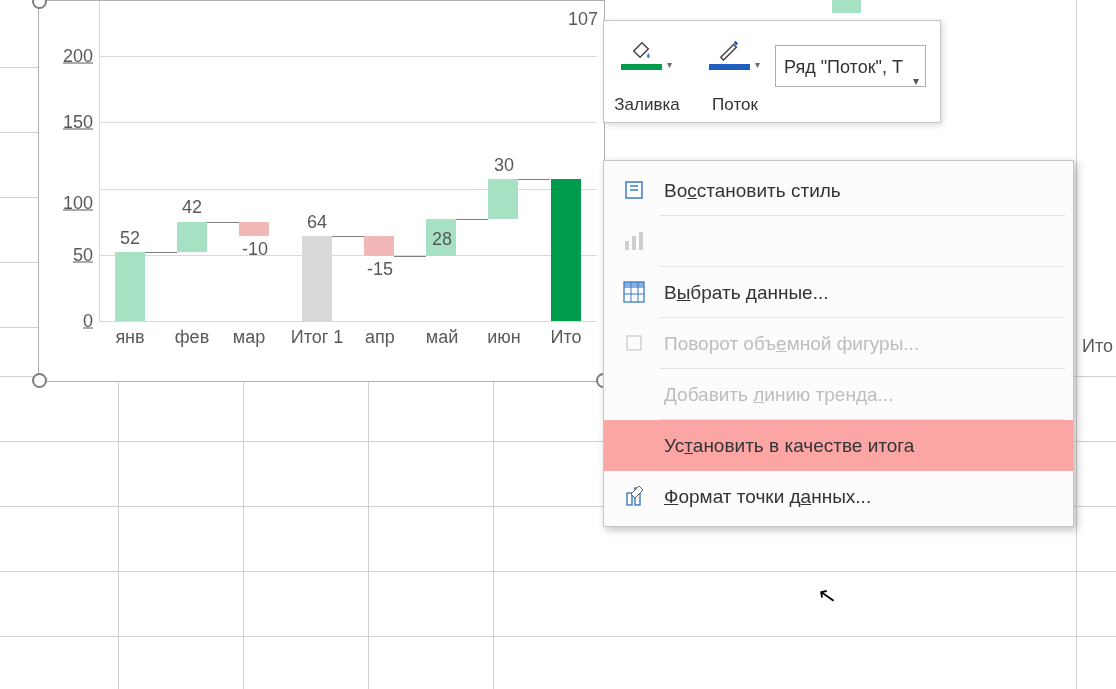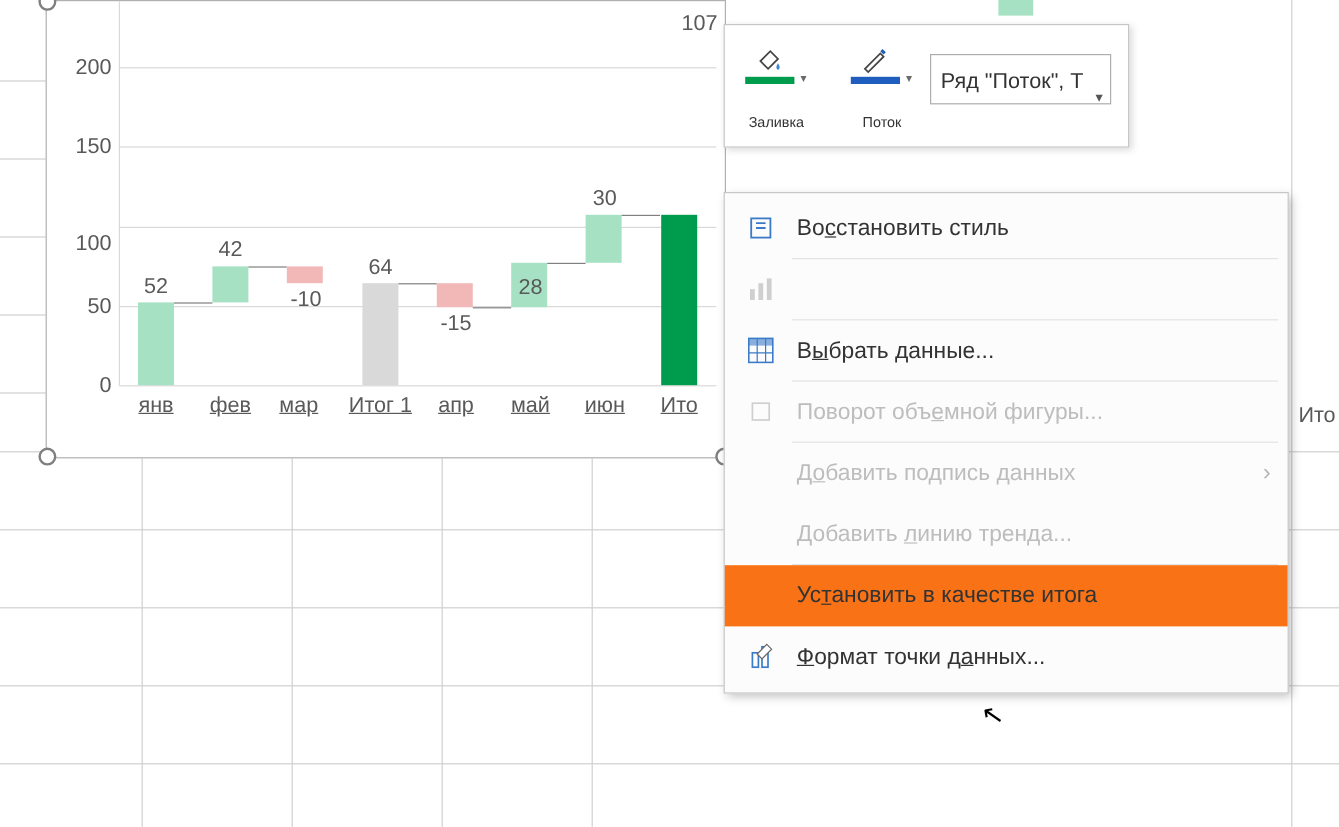--- a/index.html
+++ b/index.html
@@ -63,30 +63,30 @@
     background: #d9d9d9;
   }
   .ytick {
     position: absolute;
     left: -50px;
     width: 44px;
     text-align: right;
     font-size: 18px;
     color: #595959;
     transform: translateY(-50%);
+    text-decoration: underline;
   }
   .xtick {
     position: absolute;
     top: 326px;
     font-size: 18px;
     color: #595959;
     text-align: center;
     transform: translateX(-50%);
     white-space: nowrap;
-    text-decoration: underline;
   }
   .bar {
     position: absolute;
   }
   .bar-label {
     position: absolute;
     font-size: 18px;
     color: #595959;
     text-align: center;
     transform: translateX(-50%);
@@ -104,21 +104,21 @@
     top: 20px;
     width: 336px;
     height: 101px;
     background: #ffffff;
     border: 1px solid #c6c6c6;
     box-shadow: 2px 2px 6px rgba(0,0,0,0.15);
   }
   .mini-toolbar .btn {
     position: absolute;
     text-align: center;
-    font-size: 12px;
+    font-size: 17px;
     color: #333;
     cursor: default;
   }
   .mini-toolbar .fill-swatch {
     position: absolute;
     left: 17px;
     top: 43px;
     width: 41px;
     height: 6px;
     background: #009c4e;
@@ -200,21 +200,21 @@
     content: "";
     position: absolute;
     left: 56px;
     right: 8px;
     bottom: 0;
     height: 1px;
     background: #e3e3e3;
   }
   .menu-item .u { text-decoration: underline; }
   .menu-item.highlight {
-    background: #f97316;
+    background: #fca5a5;
   }
   .menu-item .chev {
     position: absolute;
     right: 14px;
     top: 0;
     font-size: 20px;
     color: #b7b7b7;
   }
   .menu-icon {
     position: absolute;
@@ -391,24 +391,20 @@
     <span>В<span class="u">ы</span>брать данные...</span>
   </div>
 
   <div class="menu-item disabled sep">
     <svg class="menu-icon" viewBox="0 0 24 24">
         <rect x="5" y="5" width="14" height="14" fill="none" stroke="#cfcfcf" stroke-width="1.4"></rect>
       </svg>
     <span>Поворот объ<span class="u">е</span>мной фигуры...</span>
   </div>
 
-  <div class="menu-item disabled">
-    <span>Д<span class="u">о</span>бавить подпись данных</span>
-    <span class="chev">›</span>
-  </div>
 
   <div class="menu-item disabled sep">
     <span>Добавить <span class="u">л</span>инию тренда...</span>
   </div>
 
 
   <div class="menu-item highlight">
     <span>Ус<span class="u">т</span>ановить в качестве итога</span>
   </div>
 

